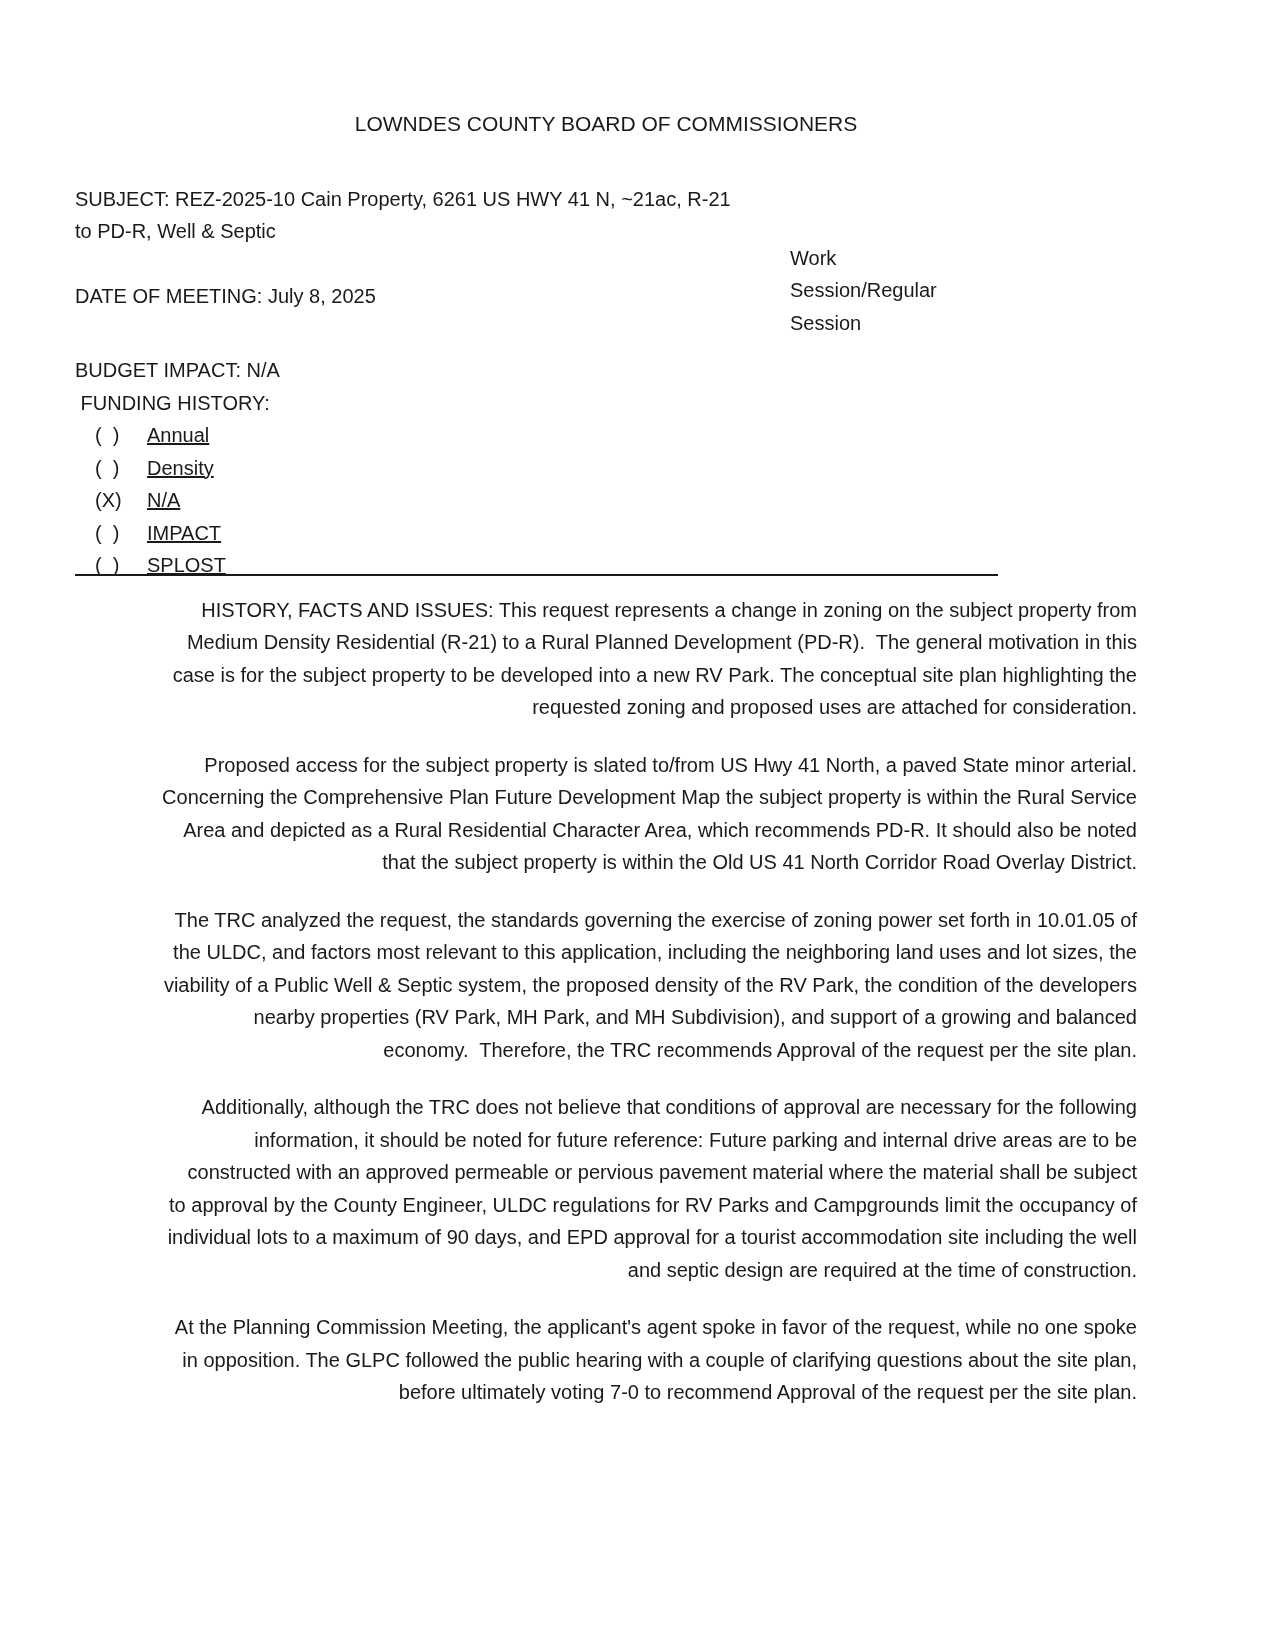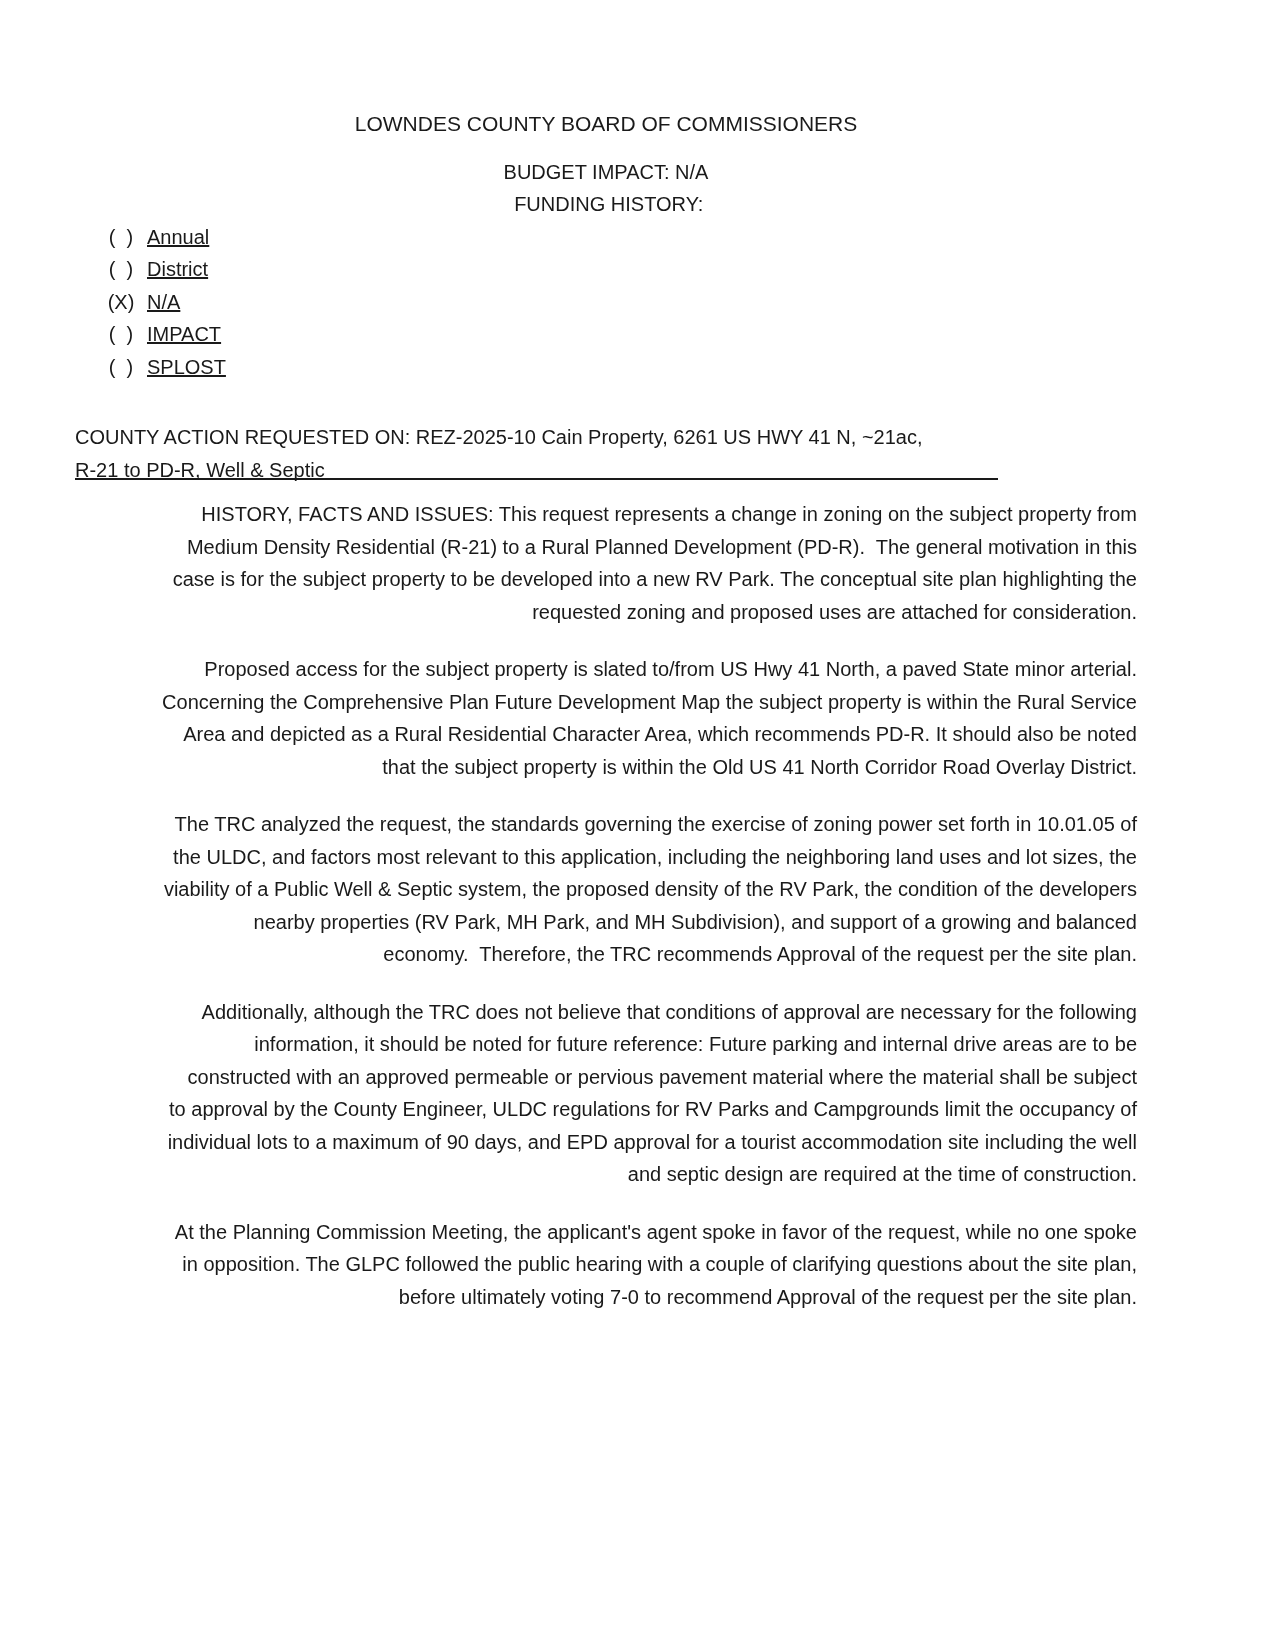--- a/index.html
+++ b/index.html
@@ -22,21 +22,21 @@
     margin-top: 34px;
   }
   .pre { white-space: pre; margin: 0; }
   .title-block { text-align: center; font-size: 21px; }
   .title-line { white-space: pre; }
   .subject-row { display: flex; margin-top: 42px; }
   .col-left { width: 715px; flex: 0 0 715px; }
   .col-right { width: 300px; flex: 0 0 300px; }
   .session-block { margin-top: 59px; }
   .date-line { margin-top: 32px; }
-  .budget-block { margin-top: 15px; text-align: center; }
+  .budget-block { margin-top: 15px; }
   .options { margin-left: 20px; }
   .opt-row { display: flex; }
   .opt-marker { display: inline-block; width: 52px; white-space: pre; }
   .opt-label { white-space: pre; text-decoration: underline; }
   .county-block { margin-top: 38px; }
   .divider {
     border: 0;
     border-top: 2px solid #1a1a1a;
     width: 923px;
     margin: -8px 0 0 0;
@@ -46,50 +46,60 @@
 </style>
 </head>
 <body>
 
 <div class="page">
 
   <div class="title-block">
     <div class="title-line">LOWNDES COUNTY BOARD OF COMMISSIONERS</div>
   </div>
 
+  <div class="subject-row">
+    <div class="col-left">
+      <p class="pre">SUBJECT: REZ-2025-10 Cain Property, 6261 US HWY 41 N, ~21ac, R-21
+to PD-R, Well &amp; Septic</p>
+      <p class="pre date-line">DATE OF MEETING: July 8, 2025</p>
+    </div>
+    <div class="col-right">
+      <p class="pre session-block">Work
+Session/Regular
+Session</p>
+    </div>
+  </div>
 
   <div class="budget-block">
     <div class="pre">BUDGET IMPACT: N/A</div>
     <div class="pre"> FUNDING HISTORY:</div>
     <div class="options">
       <div class="opt-row">
         <span class="opt-marker">(  )</span>
         <span class="opt-label">Annual</span>
       </div>
       <div class="opt-row">
         <span class="opt-marker">(  )</span>
-        <span class="opt-label">District</span>
+        <span class="opt-label">Density</span>
       </div>
       <div class="opt-row">
         <span class="opt-marker">(X)</span>
         <span class="opt-label">N/A</span>
       </div>
       <div class="opt-row">
         <span class="opt-marker">(  )</span>
         <span class="opt-label">IMPACT</span>
       </div>
       <div class="opt-row">
         <span class="opt-marker">(  )</span>
         <span class="opt-label">SPLOST</span>
       </div>
     </div>
   </div>
 
-  <p class="pre county-block">COUNTY ACTION REQUESTED ON: REZ-2025-10 Cain Property, 6261 US HWY 41 N, ~21ac,
-R-21 to PD-R, Well &amp; Septic</p>
 
   <hr class="divider">
 
   <div class="body-text">
     <p class="pre">HISTORY, FACTS AND ISSUES: This request represents a change in zoning on the subject property from
 Medium Density Residential (R-21) to a Rural Planned Development (PD-R).  The general motivation in this
 case is for the subject property to be developed into a new RV Park. The conceptual site plan highlighting the
 requested zoning and proposed uses are attached for consideration.</p>
     <p class="pre">Proposed access for the subject property is slated to/from US Hwy 41 North, a paved State minor arterial.
 Concerning the Comprehensive Plan Future Development Map the subject property is within the Rural Service

